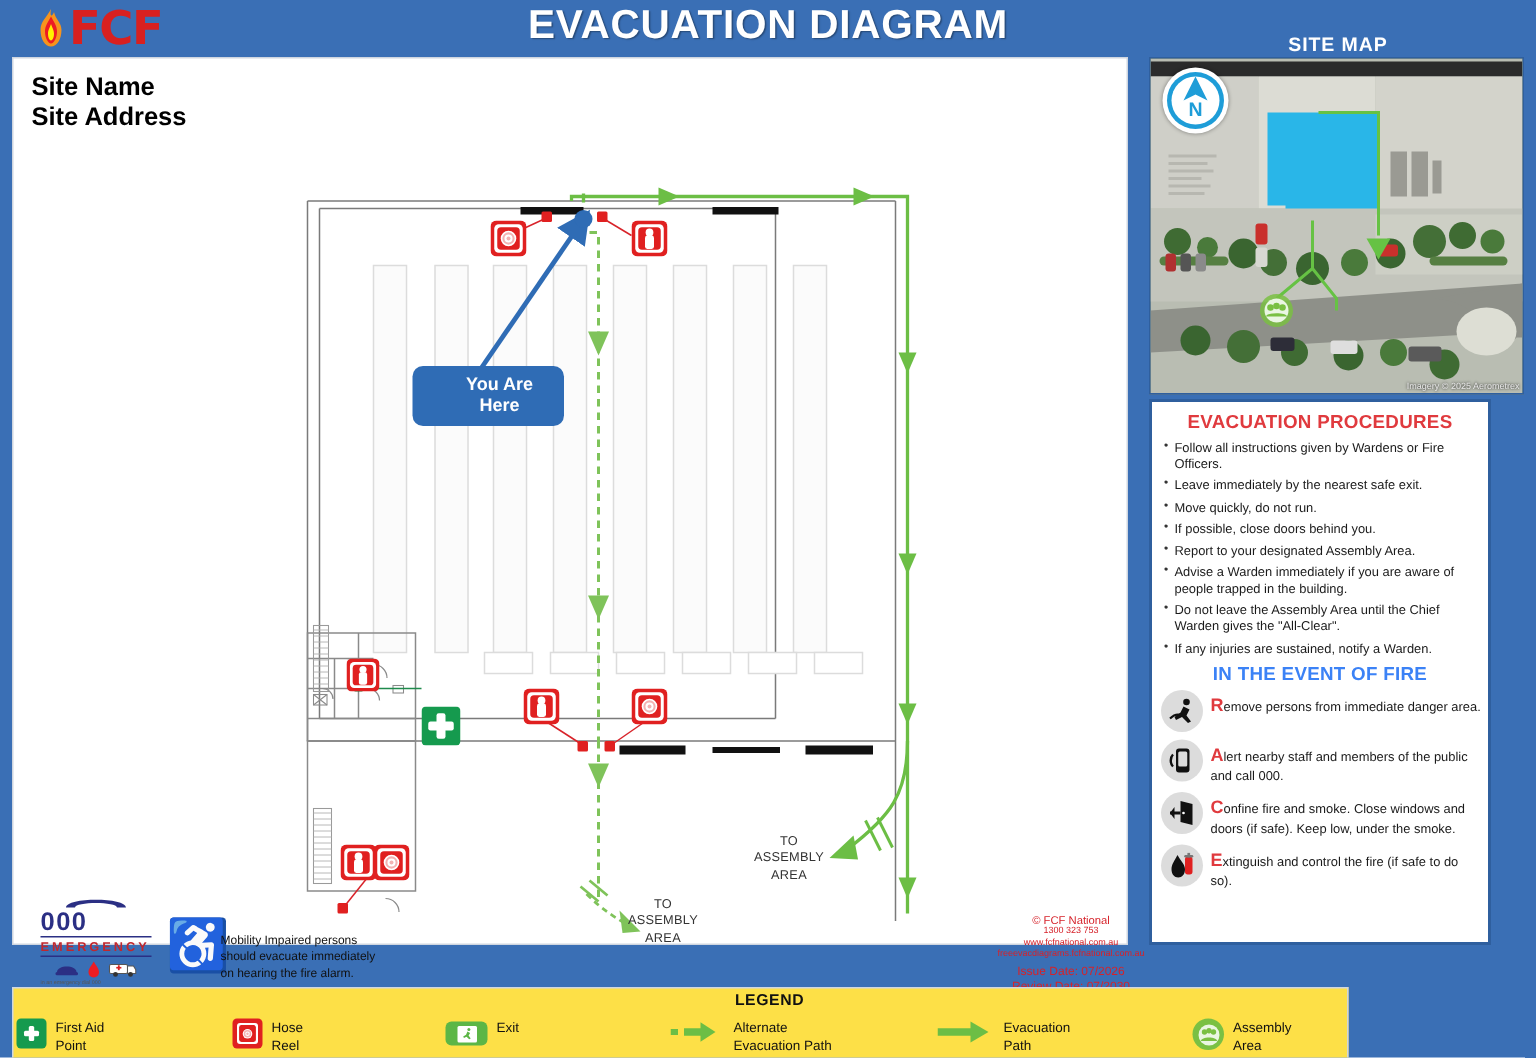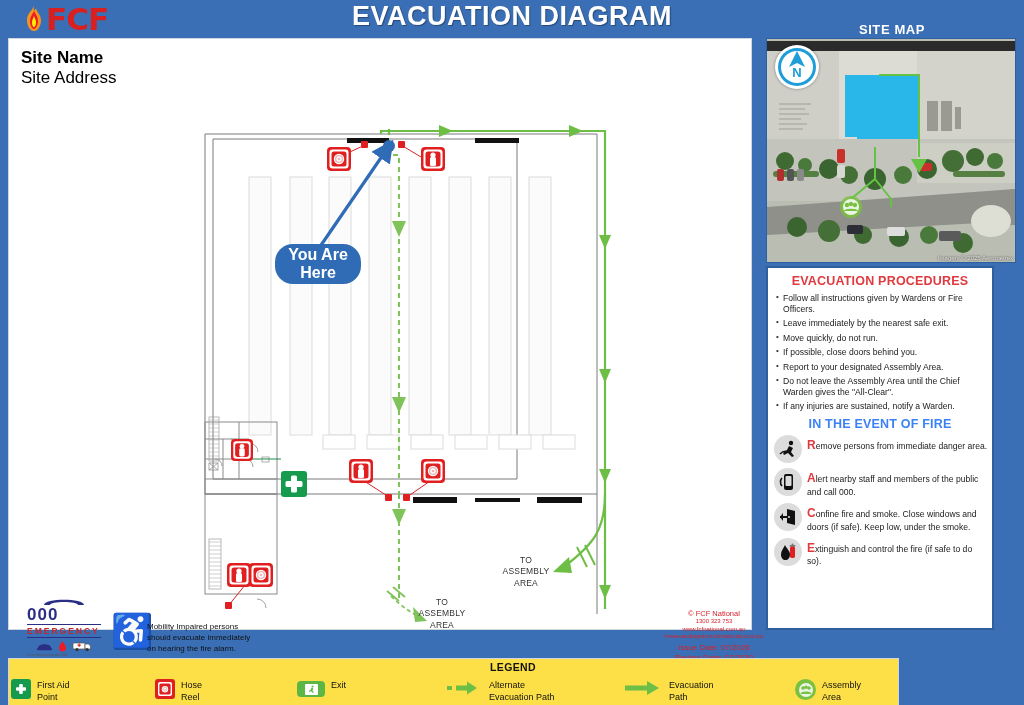--- a/index.html
+++ b/index.html
@@ -40,29 +40,29 @@
   .plan-panel{
     position:absolute;left:8px;top:38px;width:744px;height:592px;
     background:#ffffff;border:1px solid #cfd6e0;box-sizing:border-box;
   }
   .site-name{
     position:absolute;left:12px;top:8px;
     font-size:17px;font-weight:bold;color:#000;line-height:1.25;
   }
   .site-address{
     position:absolute;left:12px;top:28px;
-    font-size:17px;font-weight:normal;color:#000;line-height:1.25;
+    font-size:17px;font-weight:bold;color:#000;line-height:1.25;
   }
   .plan-svg{position:absolute;left:0;top:0;}
   
   .you-are-here{
     position:absolute;left:266px;top:205px;width:86px;height:40px;
-    background:#2f6cb5;border-radius:18px;
+    background:#2f6cb5;border-radius:7px;
     display:flex;align-items:center;justify-content:center;
-    color:#fff;font-weight:bold;font-size:16px;text-align:center;line-height:1.15;
+    color:#fff;font-weight:bold;font-size:12px;text-align:center;line-height:1.15;padding-left:15px;
   }
   
   .assembly-label{
     position:absolute;font-size:8.5px;color:#333;text-align:center;
     line-height:1.35;letter-spacing:.2px;
   }
   
   .copyright{
     position:absolute;left:640px;top:570px;width:130px;text-align:center;
     color:#d6222a;line-height:1.25;
@@ -603,20 +603,21 @@
 </div>
 
 <div class="proc-box">
   <div class="proc-title">EVACUATION PROCEDURES</div>
   <ul class="proc-list">
     <li>Follow all instructions given by Wardens or Fire Officers.</li>
     <li>Leave immediately by the nearest safe exit.</li>
     <li>Move quickly, do not run.</li>
     <li>If possible, close doors behind you.</li>
     <li>Report to your designated Assembly Area.</li>
+    <li>Advise a Warden immediately if you are aware of people trapped in the building.</li>
     <li>Do not leave the Assembly Area until the Chief Warden gives the "All-Clear".</li>
     <li>If any injuries are sustained, notify a Warden.</li>
   </ul>
 
   <div class="fire-title">IN THE EVENT OF FIRE</div>
 
   <div class="race-row">
     <span class="race-icon">
       <svg width="20" height="20" viewBox="0 0 20 20">
         <circle cx="13" cy="4" r="2.2" fill="#111"></circle>

